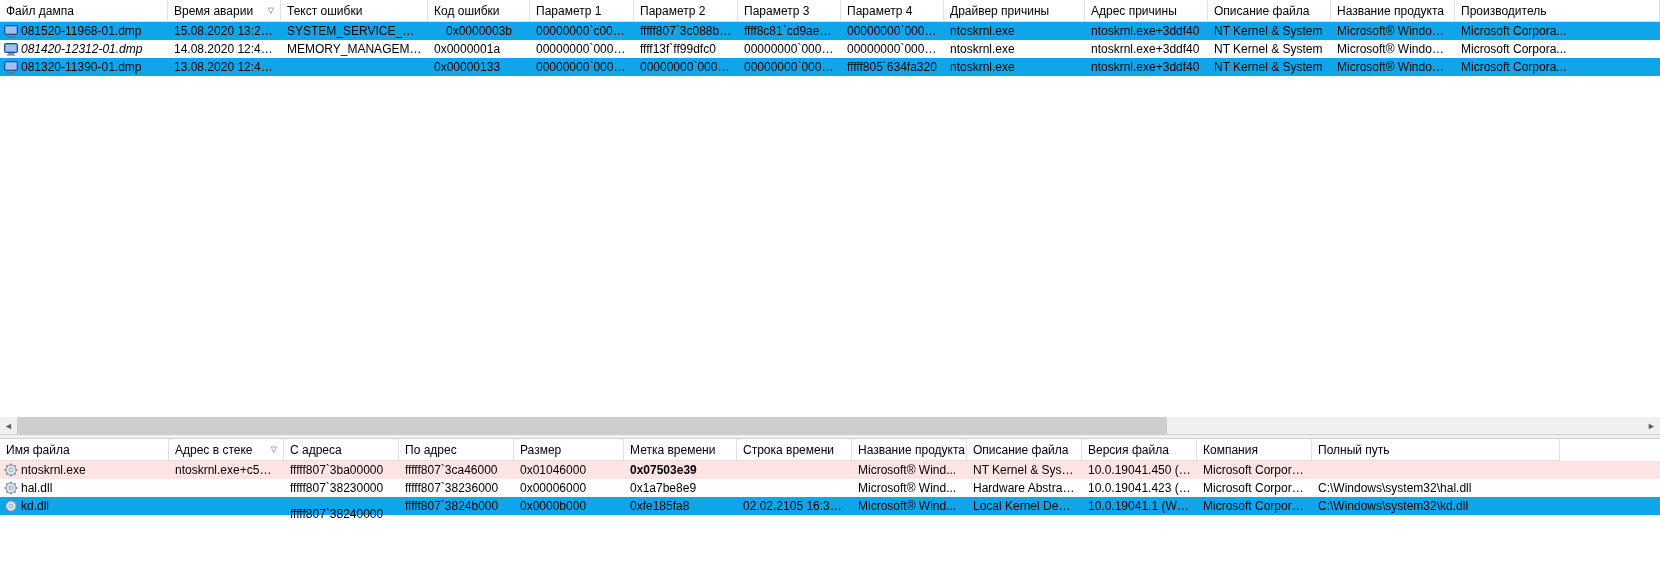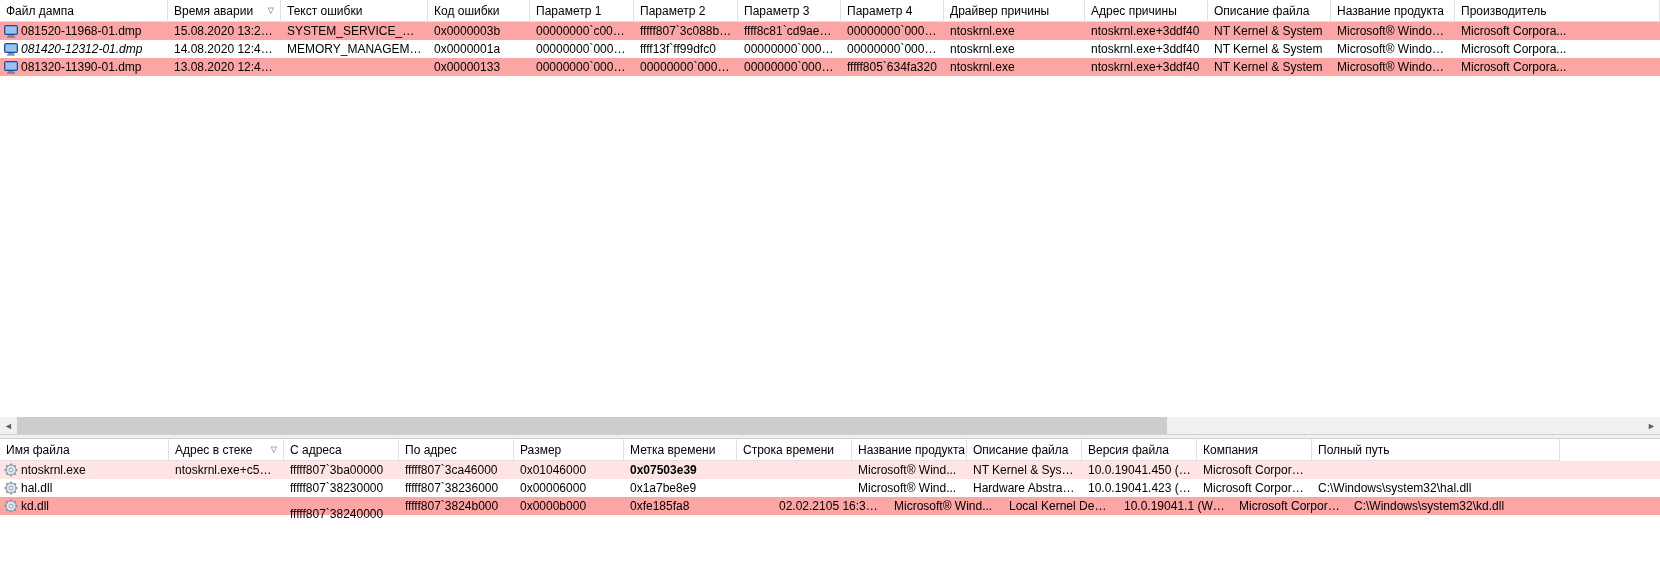--- a/index.html
+++ b/index.html
@@ -6,21 +6,21 @@
   .pane{display:flex;flex-direction:column}
   .top-pane{height:434px}
   .bottom-pane{height:109px}
   .grid{display:flex;flex-direction:column;flex:1;overflow:hidden}
   .hdr-row{display:flex;height:22px;box-sizing:border-box;background:#fff;user-select:none;flex-shrink:0}
   .hdr-cell{box-sizing:border-box;border-right:1px solid #e0e0e0;border-bottom:1px solid #e0e0e0;padding:3px 6px 3px 6px;white-space:nowrap;overflow:hidden;text-overflow:clip;display:flex;align-items:center}
   .sort-ind{margin-left:auto;color:#5c5c5c;font-size:8px;line-height:1}
   .rows{flex:1;overflow:hidden}
   .row{display:flex;height:18px;align-items:center}
   .row.sel{background:#ffe4e4}
-  .row.alt{background:#fca5a5}
+  .row.alt{background:#0ea5e9}
   .cell{box-sizing:border-box;padding:0 6px;white-space:nowrap;overflow:hidden;text-overflow:ellipsis;height:18px;line-height:18px}
   .cell.first{display:flex;align-items:center;padding-left:3px}
   .ico{width:16px;height:16px;flex-shrink:0;margin-right:2px;display:inline-flex;align-items:center;justify-content:center}
   .scrollbar-h{height:17px;background:#f0f0f0;display:flex;align-items:center;border-top:1px solid #fff}
   .sb-btn{width:17px;height:17px;background:#f0f0f0;display:flex;align-items:center;justify-content:center;color:#606060;font-size:9px}
   .sb-track{flex:1;height:17px;background:#f0f0f0;position:relative}
   .sb-thumb{position:absolute;height:17px;background:#cdcdcd;left:0;width:1150px;top:0}
   .splitter{height:3px;background:#f0f0f0;border-top:1px solid #d0d0d0;border-bottom:1px solid #d0d0d0;cursor:row-resize}
   svg{display:block}
 </style>
@@ -79,21 +79,21 @@
                 <rect x="1.5" y="2.5" width="13" height="9" rx="1" fill="#3a7bd5" stroke="#1d4e9e"></rect>
                 <rect x="2.5" y="3.5" width="11" height="7" fill="#9cc3f0"></rect>
                 <rect x="5" y="12" width="6" height="1.5" fill="#888"></rect>
                 <rect x="4" y="13.5" width="8" height="1" fill="#666"></rect>
               </svg>
             </span>
             <span>081520-11968-01.dmp</span>
           </div>
           <div class="cell" style="width: 113px;">15.08.2020 13:23:08</div>
           <div class="cell" style="width: 147px;">SYSTEM_SERVICE_EXCEP...</div>
-          <div class="cell" style="width: 102px;">0x0000003b</div>
+          <div class="cell" style="width: 102px; text-align: center;">0x0000003b</div>
           <div class="cell" style="width: 104px;">00000000`c00000...</div>
           <div class="cell" style="width: 104px;">fffff807`3c088bb8</div>
           <div class="cell" style="width: 103px;">ffff8c81`cd9ae990</div>
           <div class="cell" style="width: 103px;">00000000`000000...</div>
           <div class="cell" style="width: 141px;">ntoskrnl.exe</div>
           <div class="cell" style="width: 123px;">ntoskrnl.exe+3ddf40</div>
           <div class="cell" style="width: 123px;">NT Kernel &amp; System</div>
           <div class="cell" style="width: 124px;">Microsoft® Window...</div>
           <div class="cell" style="width: 205px;">Microsoft Corpora...</div>
         </div>
@@ -283,21 +283,21 @@
                 </g>
               </svg>
             </span>
             <span>kd.dll</span>
           </div>
           <div class="cell" style="width: 115px;"></div>
           <div class="cell" style="width: 115px; margin-top: 16px;">fffff807`38240000</div>
           <div class="cell" style="width: 115px;">fffff807`3824b000</div>
           <div class="cell" style="width: 110px;">0x0000b000</div>
           <div class="cell" style="width: 113px;">0xfe185fa8</div>
-          <div class="cell" style="width: 115px; margin-left: 36px;">02.02.2105 16:30:16</div>
+          <div class="cell" style="width: 115px;">02.02.2105 16:30:16</div>
           <div class="cell" style="width: 115px;">Microsoft® Wind...</div>
           <div class="cell" style="width: 115px;">Local Kernel Debu...</div>
           <div class="cell" style="width: 115px;">10.0.19041.1 (WinB...</div>
           <div class="cell" style="width: 115px;">Microsoft Corpora...</div>
           <div class="cell" style="width: 248px;">C:\Windows\system32\kd.dll</div>
         </div>
       </div>
   </div>
 </div>
 

